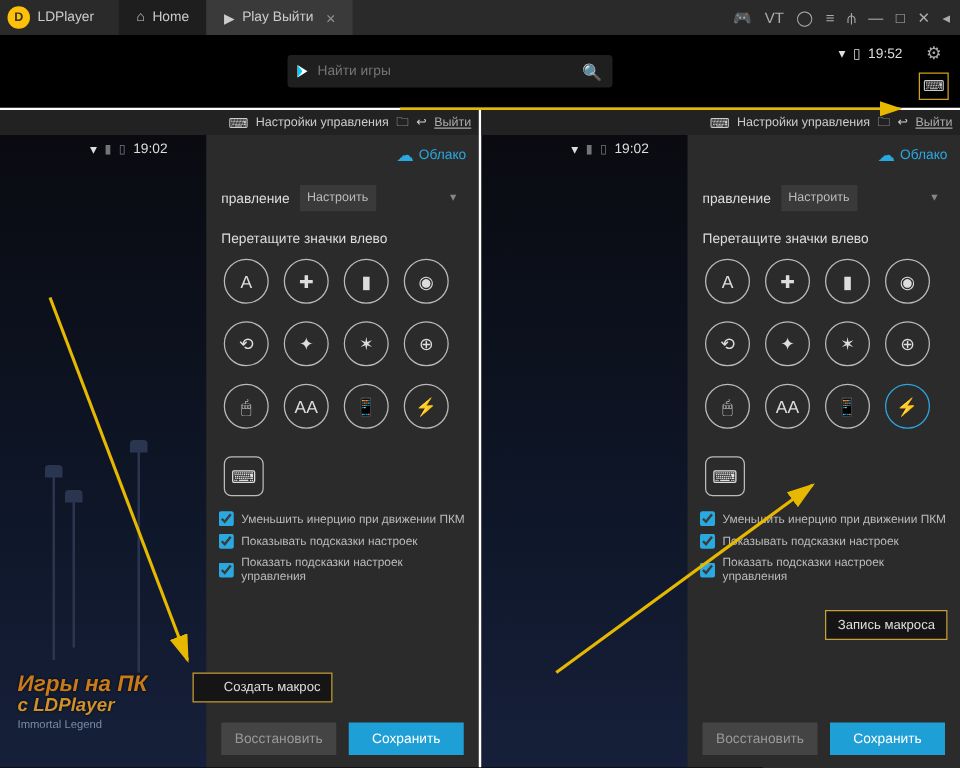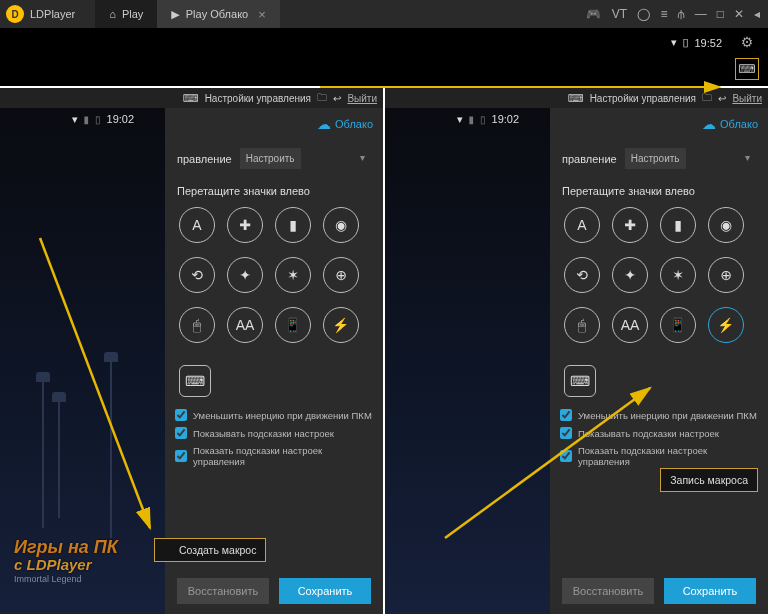--- a/index.html
+++ b/index.html
@@ -69,21 +69,21 @@
 .drawer .checks label { display: flex; align-items: center; gap: 6px; font-size: 9.5px; color: #bbb; }
 .drawer .checks input { accent-color: #2aa8e0; width: 12px; height: 12px; }
 .drawer .btns { display: flex; gap: 10px; padding: 10px 12px; margin-top: auto; }
 .drawer .btns button { flex: 1; height: 26px; border: none; font-size: 11px; cursor: pointer; }
 .drawer .btns .restore { background: #444; color: #999; }
 .drawer .btns .save { background: #1e9fd6; color: #fff; }
 
 
 .tip { position: absolute; background: #151515; border: 1px solid #c9a038; color: #ddd; font-size: 10.5px; padding: 5px 9px; white-space: nowrap; z-index: 20; }
 .tip.t1 { left: 154px; top: 450px; padding-left: 24px; }
-.tip.t2 { right: 10px; top: 380px; }
+.tip.t2 { right: 10px; top: 400px; }
 
 
 .arrow { position: absolute; pointer-events: none; z-index: 15; }
 .arrow svg { overflow: visible; }
 
 
 .wm { position: absolute; left: 14px; bottom: 30px; font-family: Georgia, serif; font-weight: bold; font-style: italic; line-height: 1.05; z-index: 12; }
 .wm .a { font-size: 18px; color: #c97a1a; text-shadow: 0 0 2px #000; }
 .wm .b { font-size: 15px; color: #d0902a; text-shadow: 0 0 2px #000; }
 .wm .sub { font-size: 9px; color: #7a8aa5; font-style: normal; font-weight: normal; margin-top: 2px; font-family: Arial; }
@@ -92,42 +92,47 @@
 .big-arrow { position:absolute; left:320px; top:44px; width:420px; height:30px; z-index:10; }
 </style>
 </head>
 <body>
 
 <div class="topbar">
   <div class="logo">D</div>
   <span class="brand">LDPlayer</span>
   <div class="tab home">
     <span>⌂</span>
-    <span>Play</span>
+    <span>Home</span>
   </div>
   <div class="tab active">
     <span>▶</span>
-    <span>Play Облако</span>
+    <span>Play Выйти</span>
     <span class="close">×</span>
   </div>
   <div class="spacer"></div>
   <div class="win-icons">
     <span>🎮</span>
     <span>VT</span>
     <span>◯</span>
     <span>≡</span>
     <span>⫛</span>
     <span>—</span>
     <span>□</span>
     <span>✕</span>
     <span>◂</span>
   </div>
 </div>
 
 <div class="searchstrip">
+  <div class="search">
+    <span class="play"></span>
+    <input placeholder="Найти игры" style="">
+    <span class="mag">🔍</span>
+  </div>
   <div class="status-r">
     <span>▾</span>
     <span>▯</span>
     <span>19:52</span>
   </div>
   <div class="side-col">
     <span class="gear">⚙</span>
     <div class="kb-box">⌨</div>
     <span class="spk">🔈</span>
   </div>

